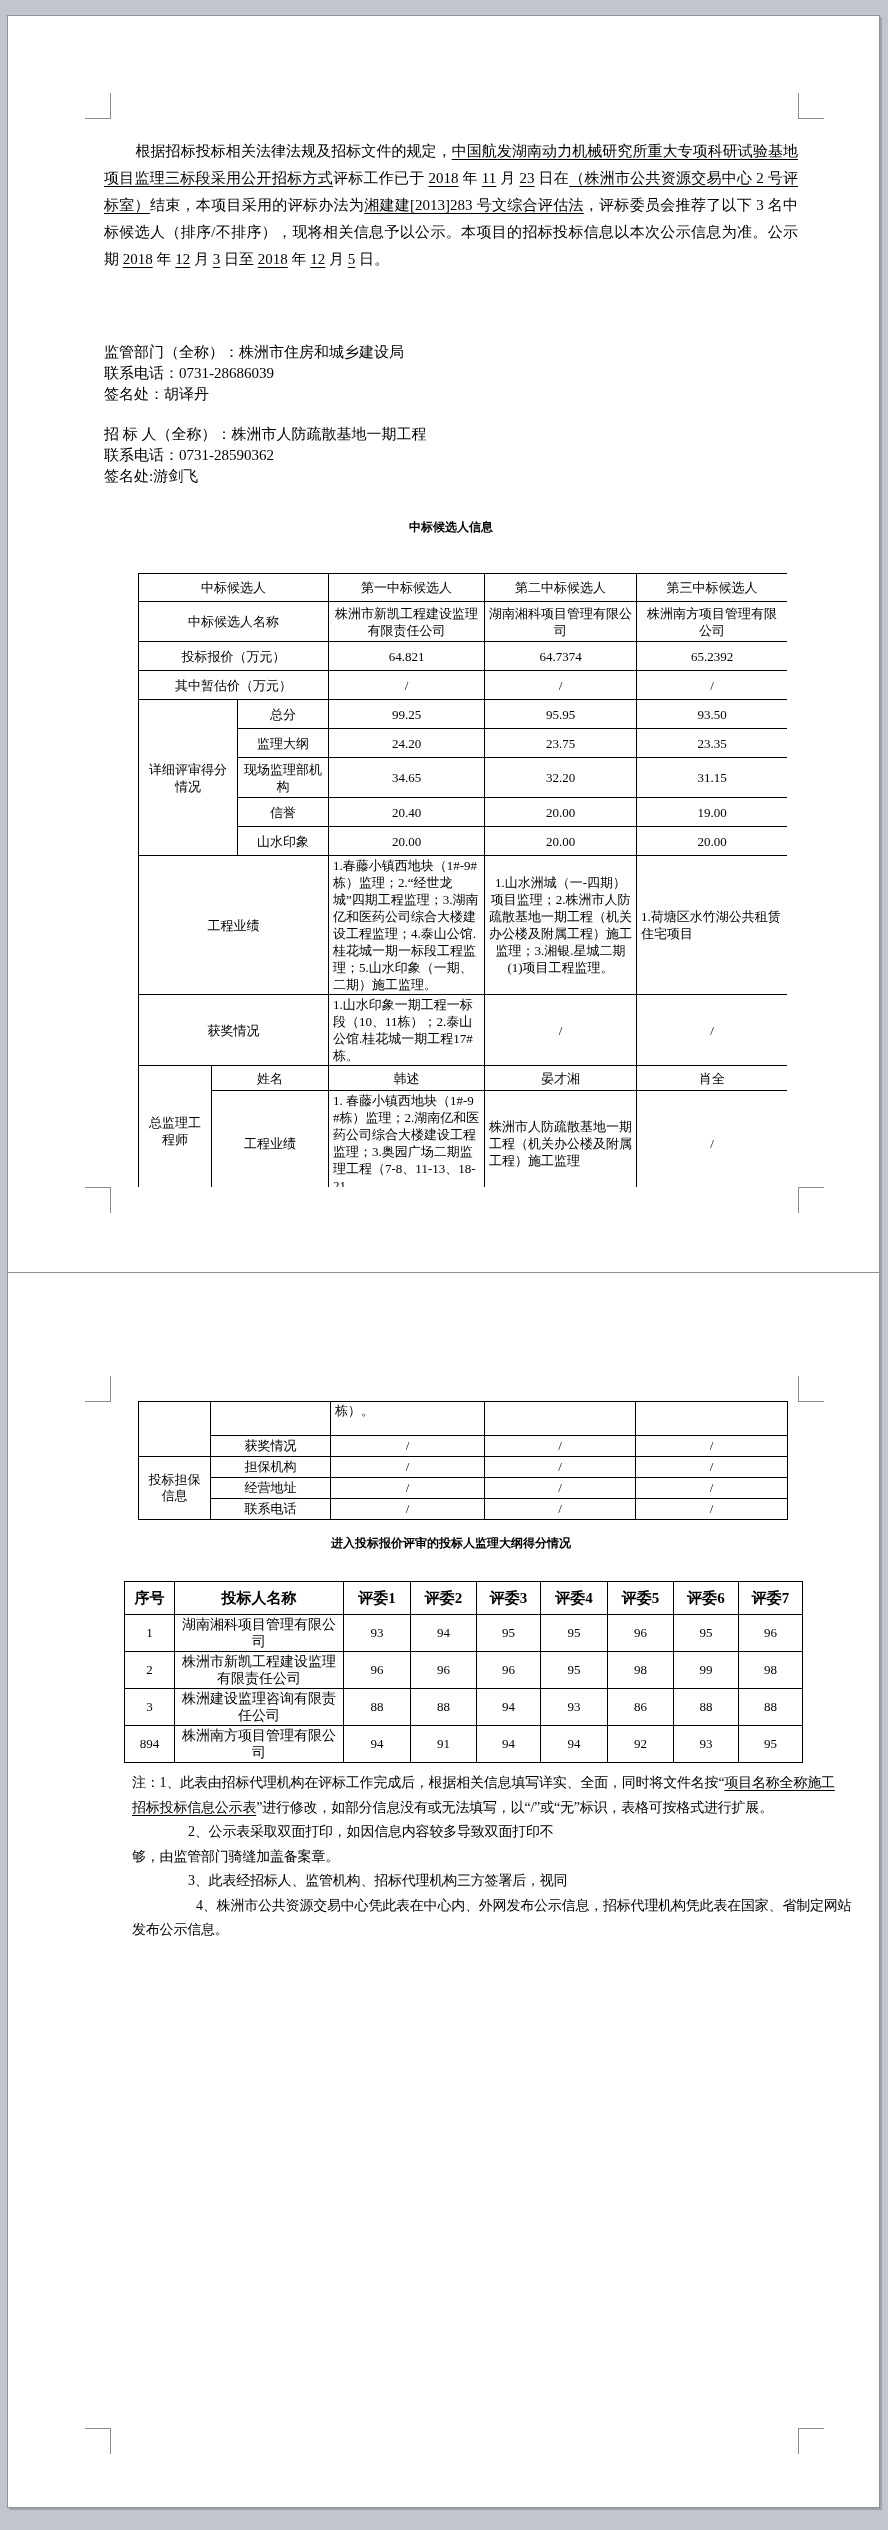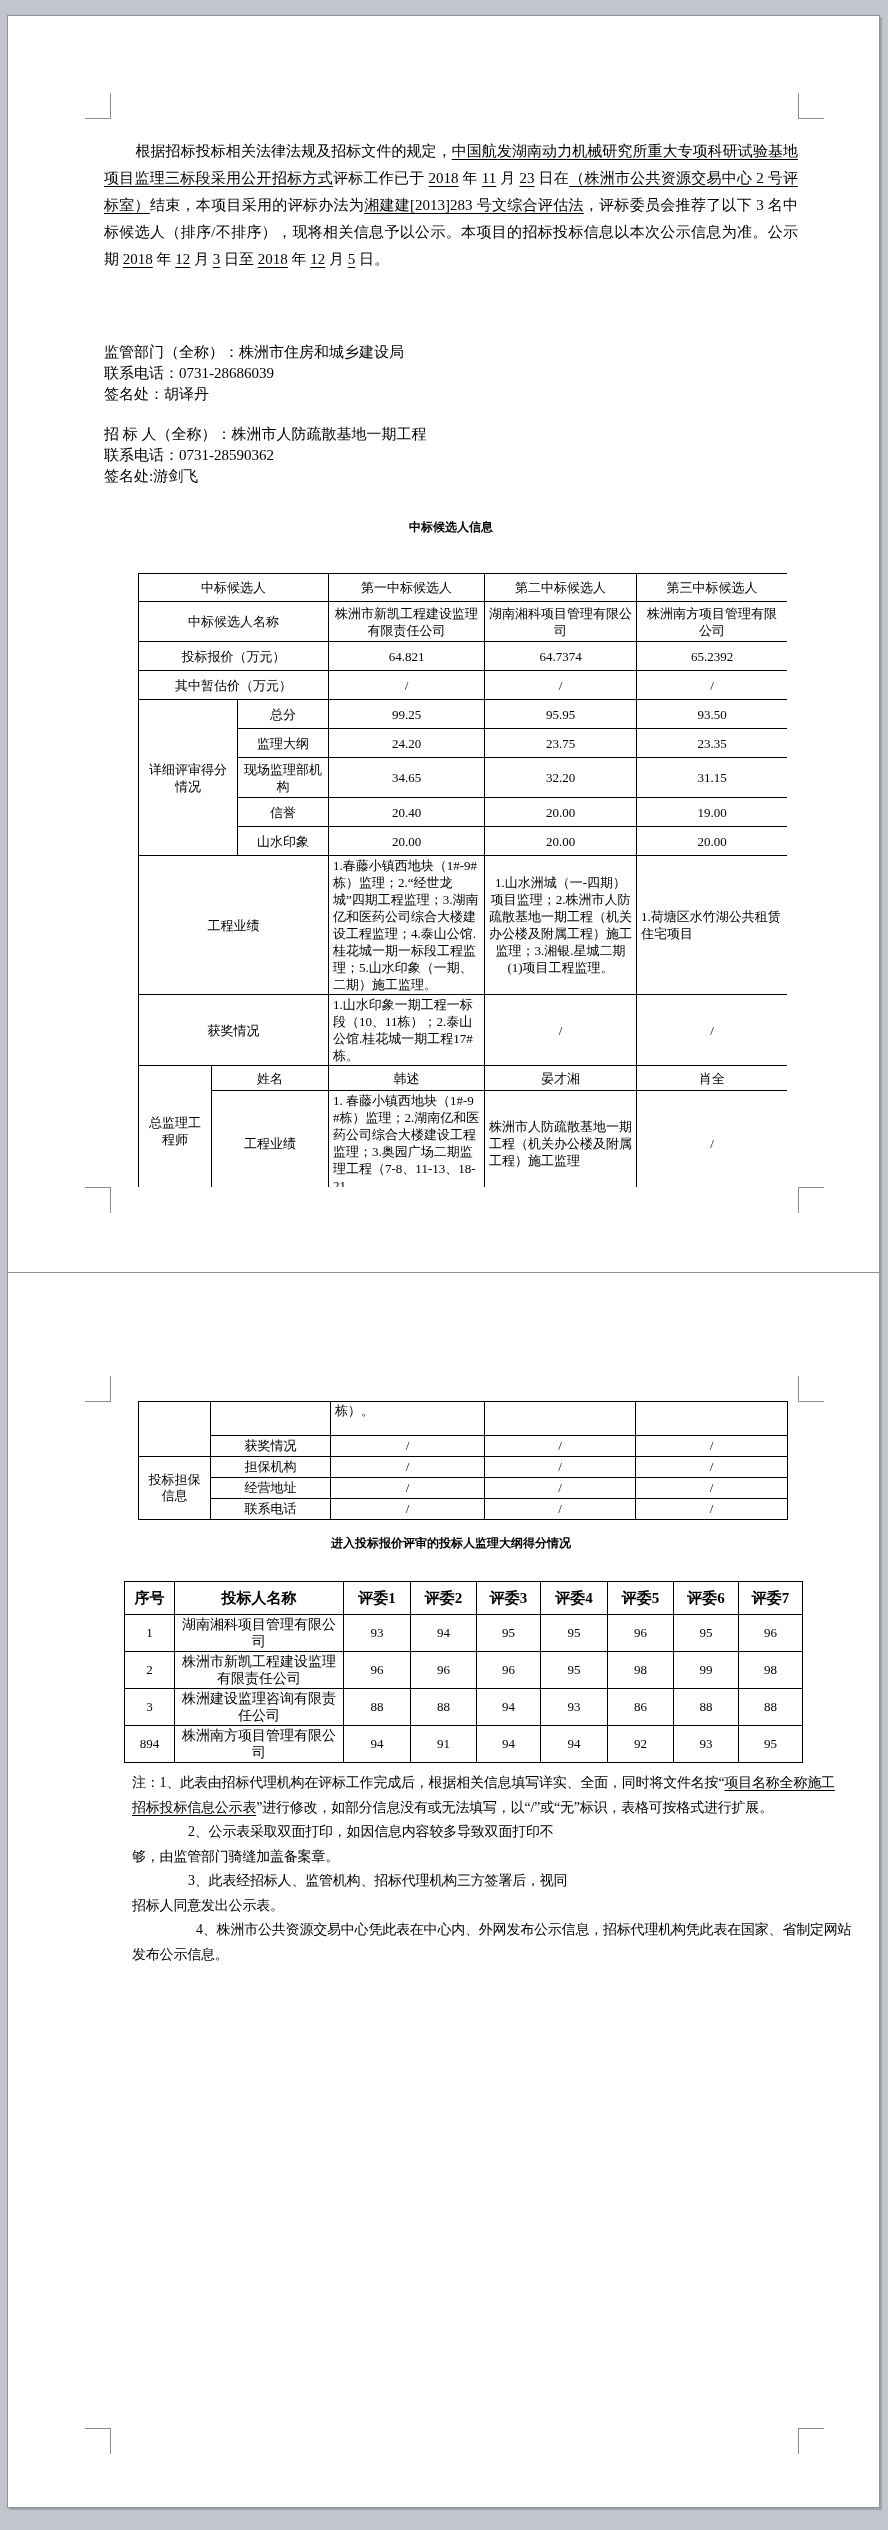--- a/index.html
+++ b/index.html
@@ -298,17 +298,16 @@
     </tbody>
       </table>
   </div>
 
   <div class="notes">
     <div class="nline"><span>注：1、此表由招标代理机构在评标工作完成后，根据相关信息填写详实、全面，同时将文件名按“</span><span class="u">项目名称全称施工</span></div>
     <div class="nline"><span class="u">招标投标信息公示表</span><span>”进行修改，如部分信息没有或无法填写，以“/”或“无”标识，表格可按格式进行扩展。</span></div>
     <div class="nline ind56"><span>2、公示表采取双面打印，如因信息内容较多导致双面打印不</span></div>
     <div class="nline"><span>够，由监管部门骑缝加盖备案章。</span></div>
     <div class="nline ind56"><span>3、此表经招标人、监管机构、招标代理机构三方签署后，视同</span></div>
-    <div class="nline"><span>招标人同意发出公示表。</span></div>
     <div class="nline ind64"><span>4、株洲市公共资源交易中心凭此表在中心内、外网发布公示信息，招标代理机构凭此表在国家、省制定网站</span></div>
     <div class="nline"><span>发布公示信息。</span></div>
   </div>
 </div>
 
 </body></html>

